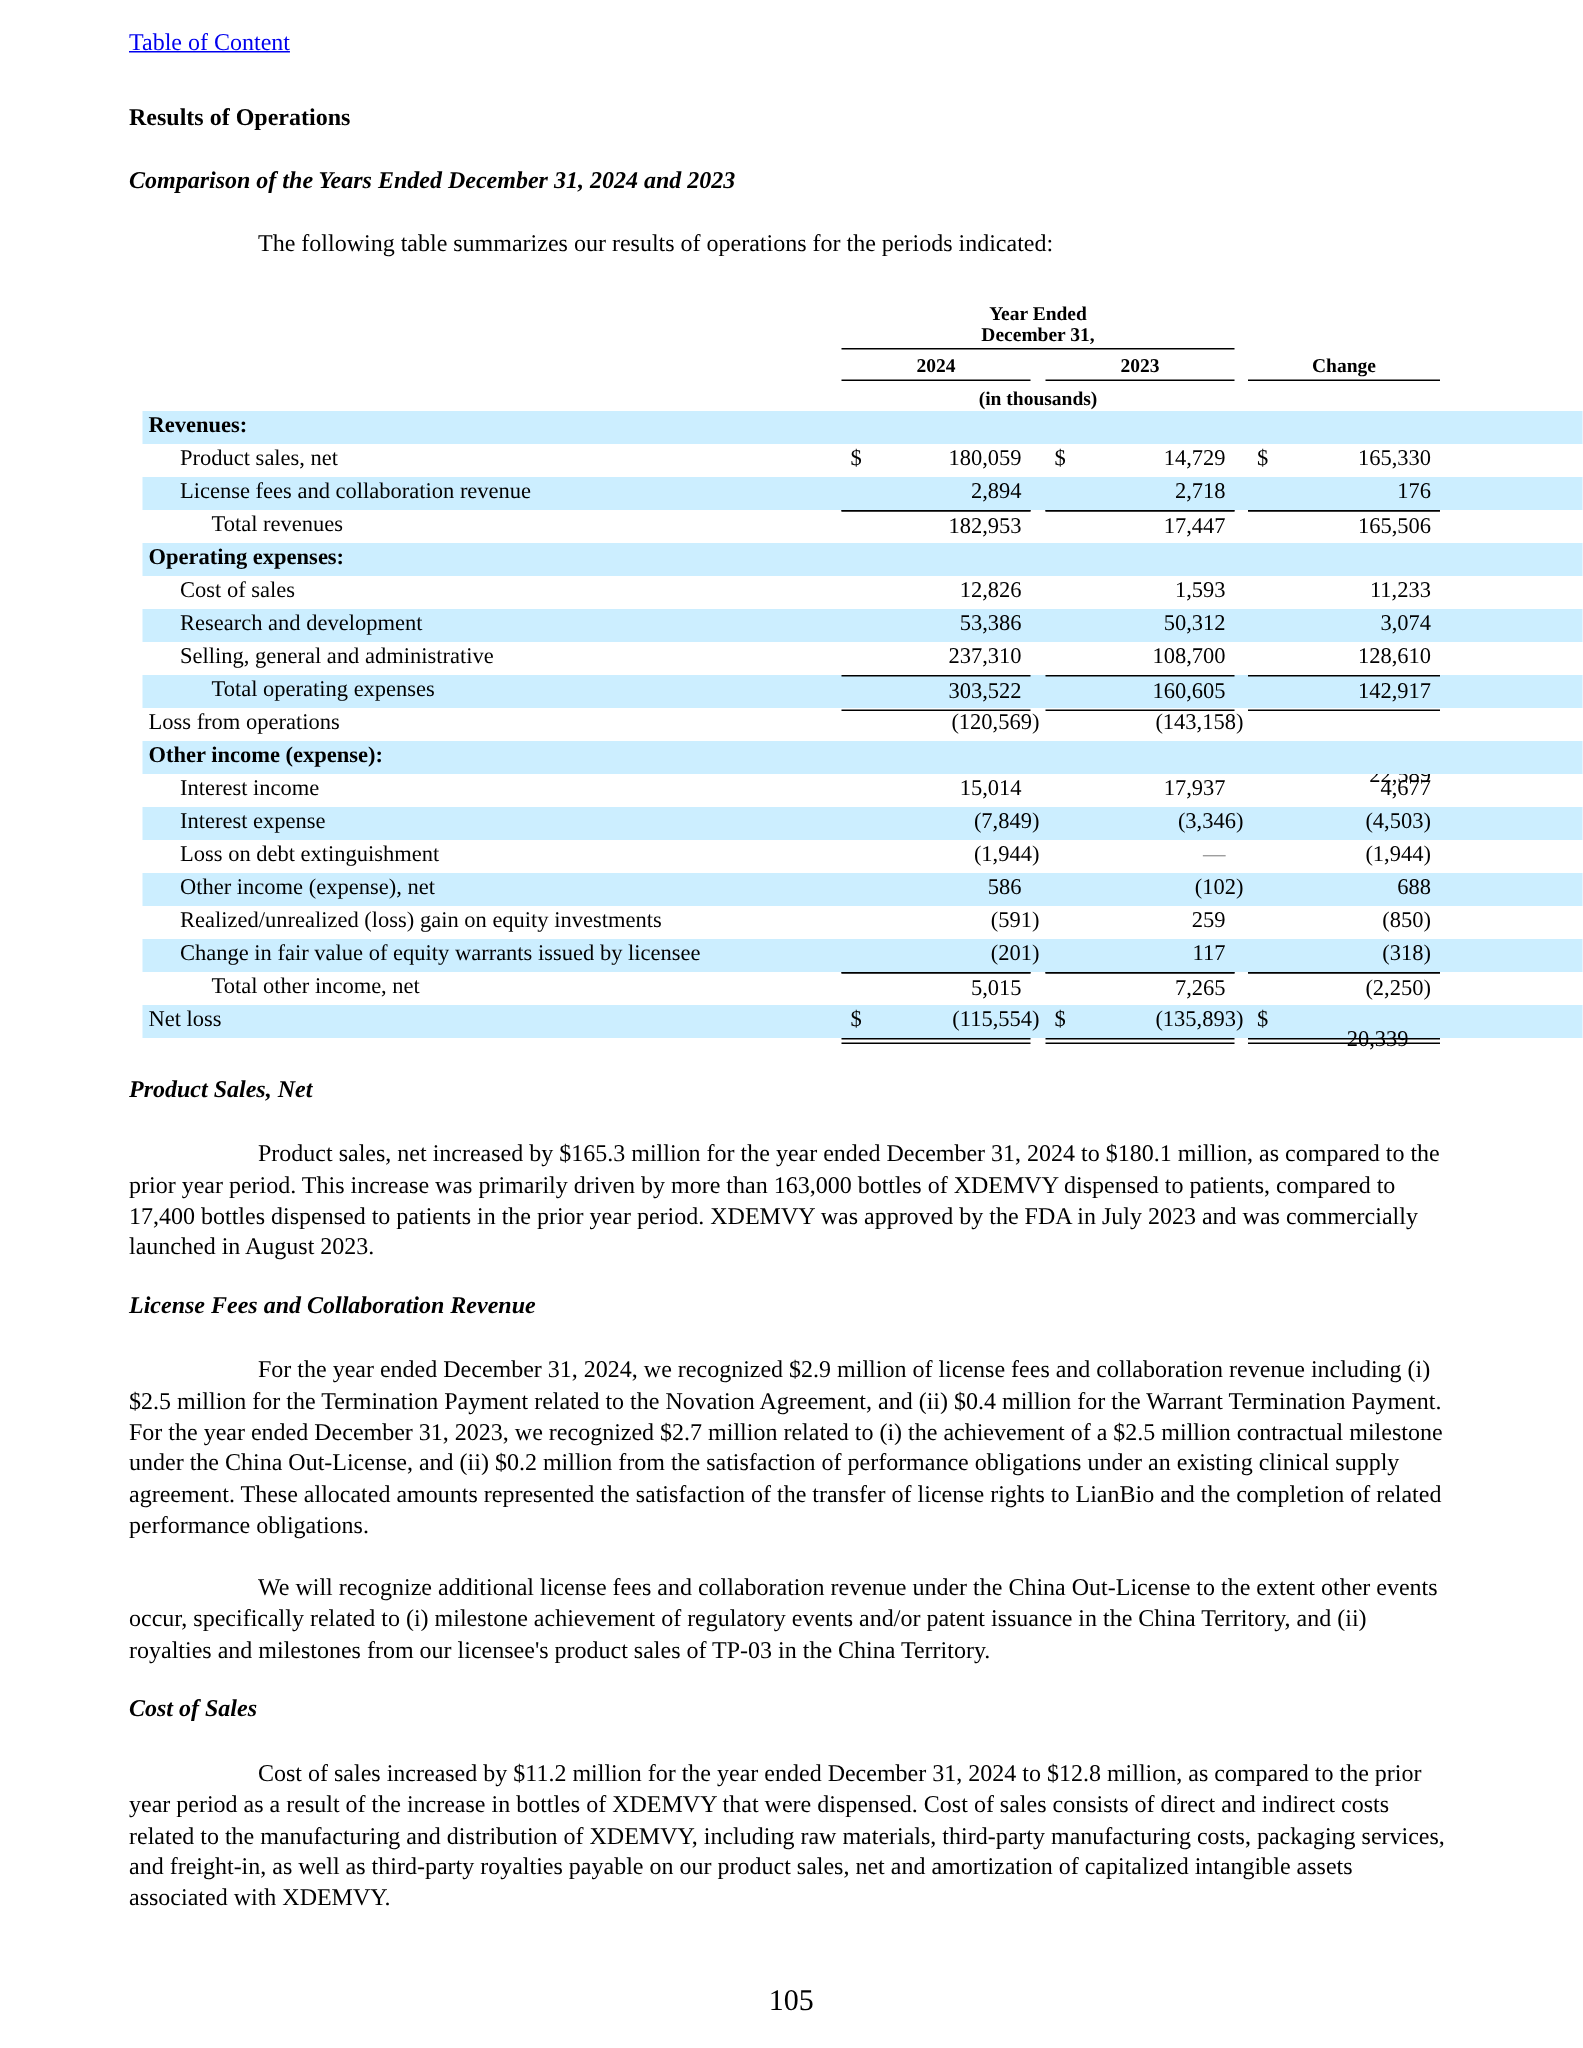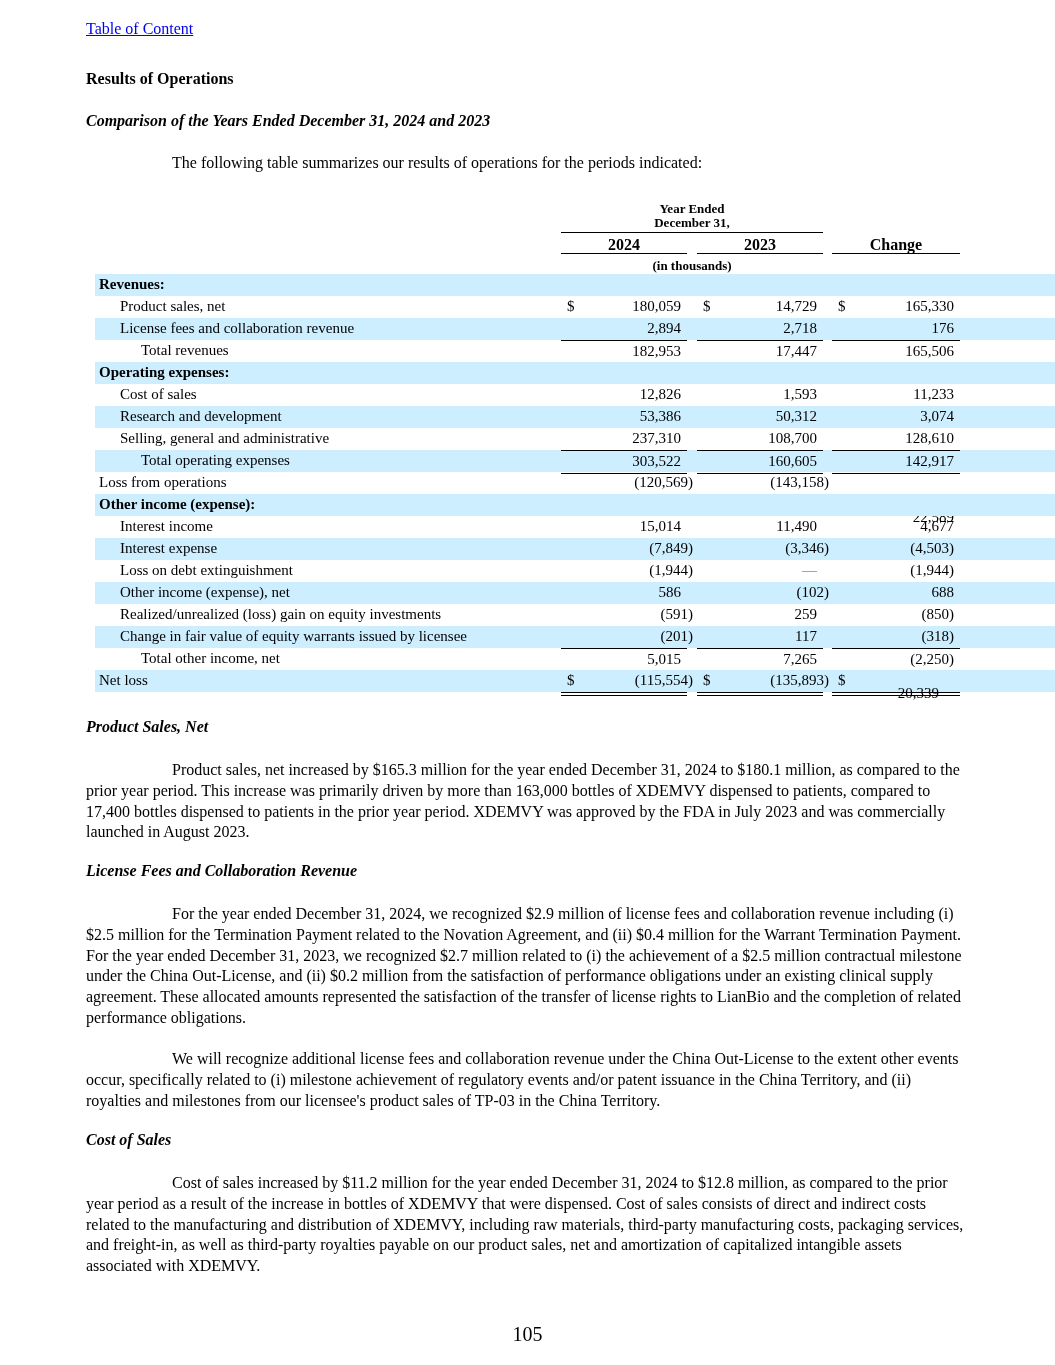--- a/index.html
+++ b/index.html
@@ -12,21 +12,21 @@
   .toc-link { position: absolute; top: 20px; left: 0; color: #0000ee; text-decoration: underline; font-size: 16px; cursor: pointer; }
   .h-bold { position: absolute; left: 0; font-weight: bold; font-size: 16px; }
   .h-bi { position: absolute; left: 0; font-weight: bold; font-style: italic; font-size: 16px; }
   .para { position: absolute; left: 0; width: 884px; line-height: 20.8px; font-size: 16px; }
   .para .indent { display: inline-block; width: 86px; }
 
   
   .fin-table { position: absolute; left: 95px; top: 200px; width: 865px; }
   .hdr-year { position: absolute; left: 466px; width: 262px; top: 2px; text-align: center; font-weight: bold; font-size: 13px; line-height: 14px; }
   .hdr-line { position: absolute; height: 0; border-top: 1.5px solid #000; }
-  .hdr-col { position: absolute; top: 36px; font-weight: bold; font-size: 16px; text-align: center; }
+  .hdr-col { position: absolute; top: 36px; font-weight: bold; font-size: 13px; text-align: center; }
   .hdr-units { position: absolute; left: 466px; width: 262px; top: 58px; text-align: center; font-weight: bold; font-size: 13px; }
   .rows { position: absolute; top: 74px; left: 0; width: 865px; }
   .row { position: relative; height: 22px; width: 969px; padding-left: 16px; }
   .row.shade { background: #cceeff; }
   .row .label { position: absolute; top: 2px; font-size: 15px; white-space: nowrap; }
   .row .label.b { font-weight: bold; }
   .row .lv0 { left: 4px; }
   .row .lv1 { left: 25px; }
   .row .lv2 { left: 46px; }
   .cell { position: absolute; top: 0; height: 22px; }
@@ -177,21 +177,21 @@
       </div>
       <div class="row shade">
         <span class="label lv0 b">Other income (expense):</span>
       </div>
       <div class="row">
         <span class="label lv1">Interest income</span>
         <div class="cell c1 pos">
           <span class="num" style="right: 6px;">15,014</span>
         </div>
         <div class="cell c2 pos">
-          <span class="num" style="right: 6px;">11,490</span>
+          <span class="num" style="right: 6px;">17,937</span>
         </div>
         <div class="cell c3 pos">
           <span class="num" style="right: 6px;">4,677</span>
         </div>
       </div>
       <div class="row shade">
         <span class="label lv1">Interest expense</span>
         <div class="cell c1">
           <span class="num">(7,849)</span>
         </div>

